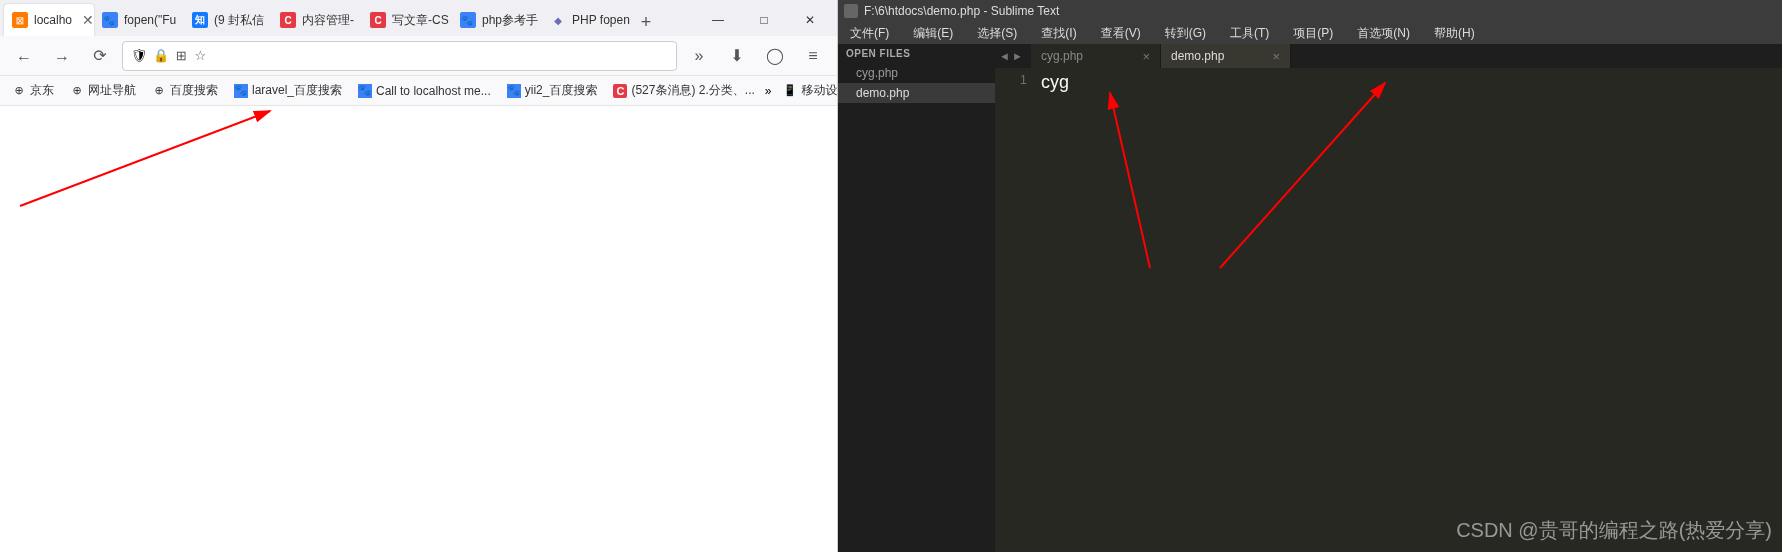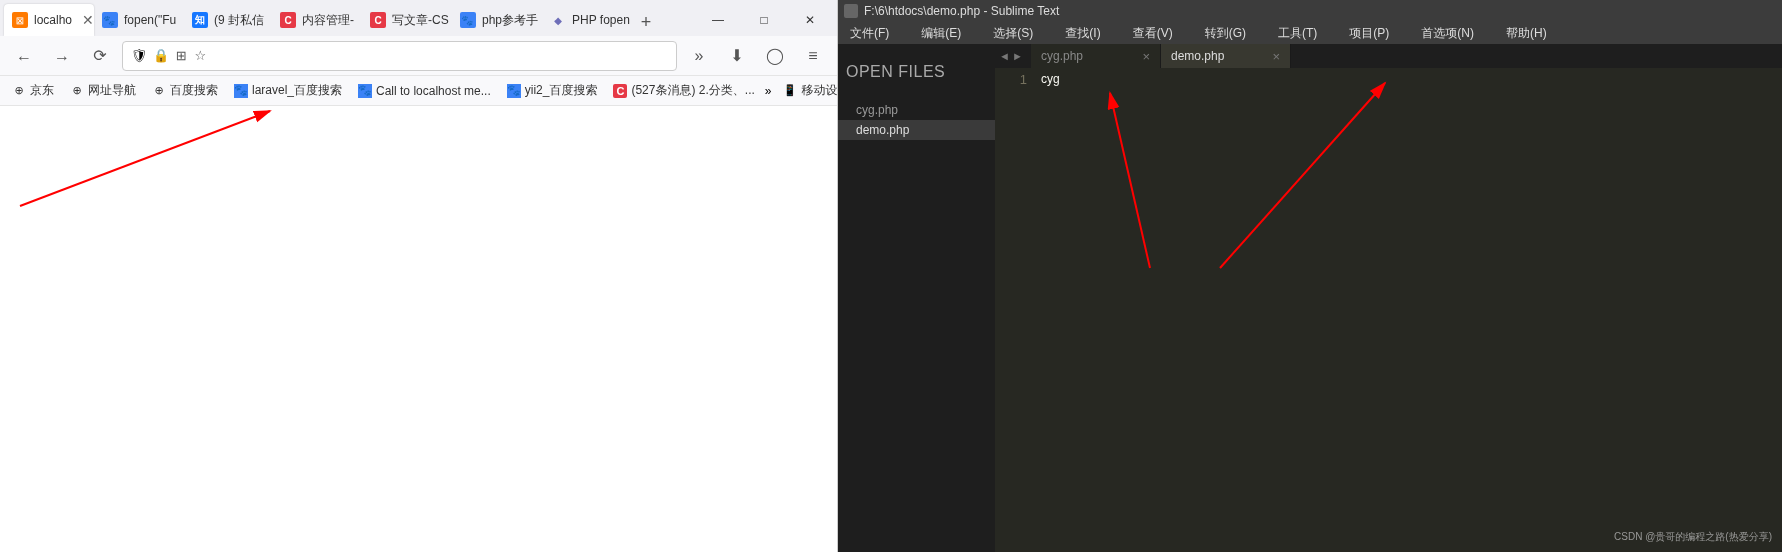--- a/index.html
+++ b/index.html
@@ -32,44 +32,44 @@
 .bm-item { display: flex; align-items: center; gap: 4px; padding: 3px 6px; border-radius: 3px; cursor: pointer; color: #333; white-space: nowrap; }
 .bm-icon { width: 14px; height: 14px; display: inline-flex; align-items: center; justify-content: center; font-size: 11px; }
 .bm-right { margin-left: auto; display: flex; align-items: center; gap: 6px; }
 
 .page-body { flex: 1; background: #fff; position: relative; }
 
 
 .sublime { width: 944px; height: 552px; display: flex; flex-direction: column; background: #272822; color: #ccc; }
 .st-title { height: 22px; background: #3c3c3c; display: flex; align-items: center; padding: 0 6px; font-size: 12px; gap: 6px; color: #ddd; }
 .st-title-icon { width: 14px; height: 14px; background: #666; border-radius: 2px; }
-.st-menu { height: 22px; background: #3c3c3c; display: flex; align-items: center; padding: 0 4px; font-size: 12px; gap: 16px; }
+.st-menu { height: 22px; background: #3c3c3c; display: flex; align-items: center; padding: 0 4px; font-size: 12px; gap: 8px; }
 .st-menu-item { padding: 2px 8px; cursor: pointer; color: #ddd; }
 
 .st-body { flex: 1; display: flex; }
 .st-side { width: 157px; background: #1e1e1e; display: flex; flex-direction: column; }
-.st-side-head { padding: 19px 8px; font-size: 16px; font-weight: normal; color: #aaa; letter-spacing: 0.5px; }
+.st-side-head { padding: 4px 8px; font-size: 10px; font-weight: bold; color: #aaa; letter-spacing: 0.5px; }
 .st-side-item { padding: 3px 18px; font-size: 12px; color: #999; cursor: pointer; }
 .st-side-item.active { background: #3a3a3a; color: #ddd; }
 
 .st-main { flex: 1; display: flex; flex-direction: column; }
 .st-tabs { height: 24px; background: #1e1e1e; display: flex; align-items: center; }
 .st-tab-nav { width: 36px; display: flex; align-items: center; gap: 2px; padding: 0 4px; color: #777; font-size: 11px; }
 .st-tab { height: 24px; padding: 0 10px; display: flex; align-items: center; gap: 8px; font-size: 12px; color: #888; background: #272822; border-right: 1px solid #1a1a1a; cursor: pointer; min-width: 130px; }
 .st-tab.active { background: #383830; color: #ddd; }
 .st-tab-close { color: #777; font-size: 13px; margin-left: auto; }
 
 .st-editor { flex: 1; display: flex; background: #272822; position: relative; }
 .st-gutter { width: 40px; background: #272822; text-align: right; padding: 4px 8px 0 0; color: #75715e; font-size: 13px; font-family: Consolas, monospace; }
-.st-code { flex: 1; padding: 4px 0 0 6px; font-size: 12px; font-family: Consolas, monospace; color: #f8f8f2; }
+.st-code { flex: 1; padding: 4px 0 0 6px; font-size: 18px; font-family: Consolas, monospace; color: #f8f8f2; }
 
 
 .arrow { position: absolute; pointer-events: none; }
 
-.watermark { position: absolute; bottom: 8px; right: 10px; font-size: 10px; color: rgba(180,180,180,.8); }
+.watermark { position: absolute; bottom: 8px; right: 10px; font-size: 20px; color: rgba(180,180,180,.8); }
 </style>
 </head>
 <body>
 
 <div class="browser">
   <div class="tab-strip">
     <div class="tab active">
       <span class="tab-favicon fav-orange">⊠</span>
       <span>localho</span>
       <span class="tab-close">✕</span>

